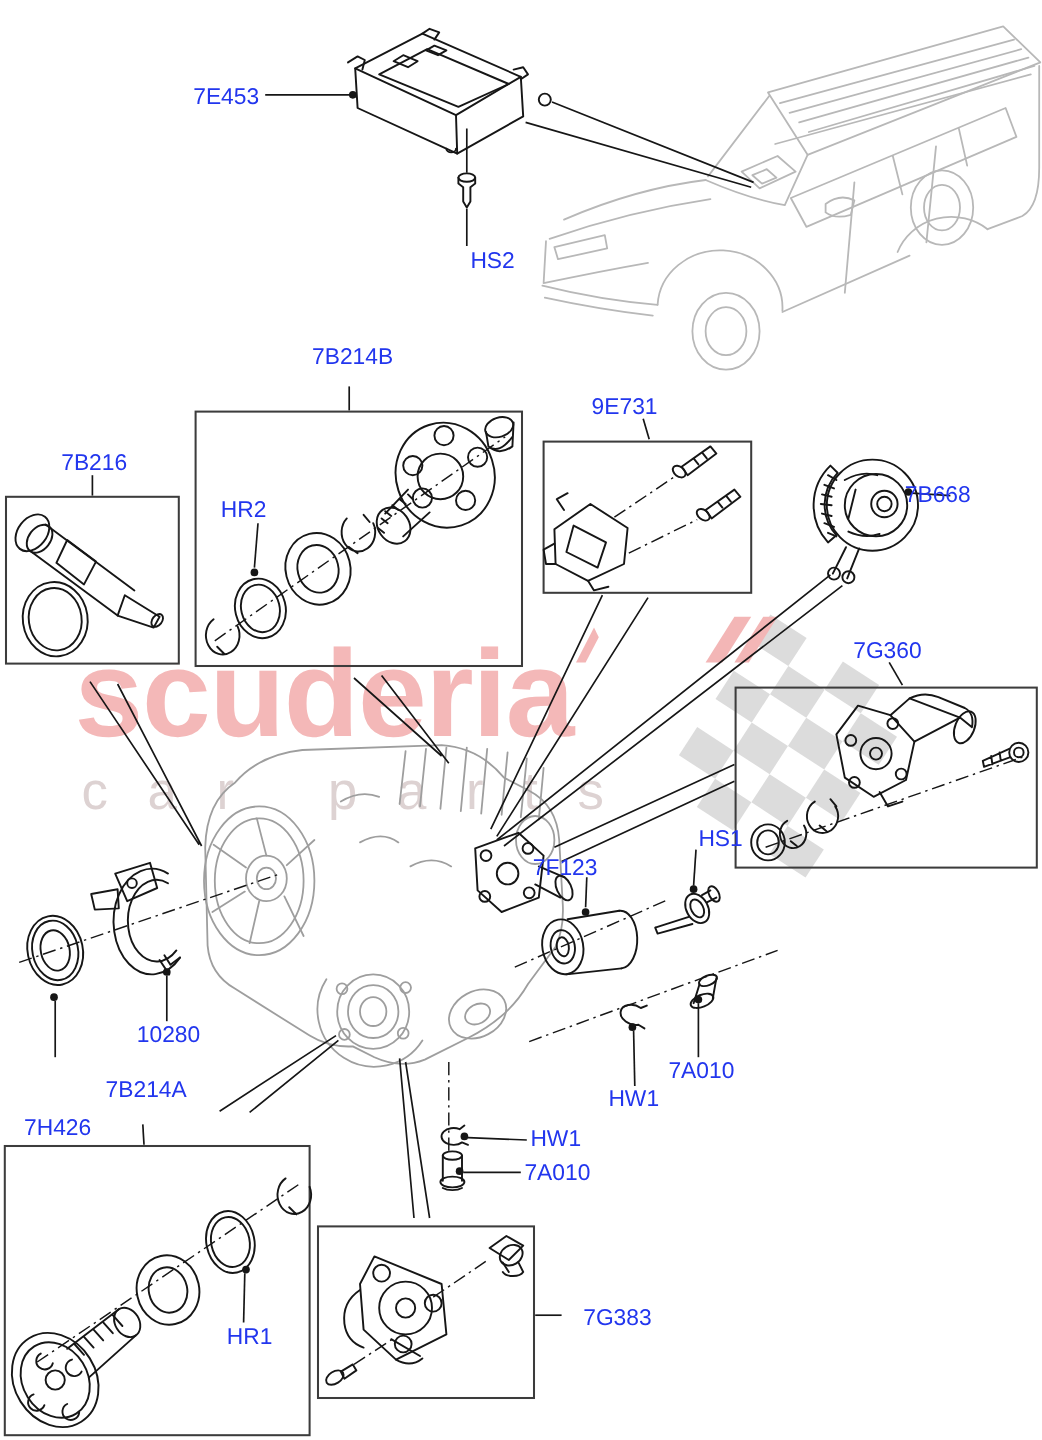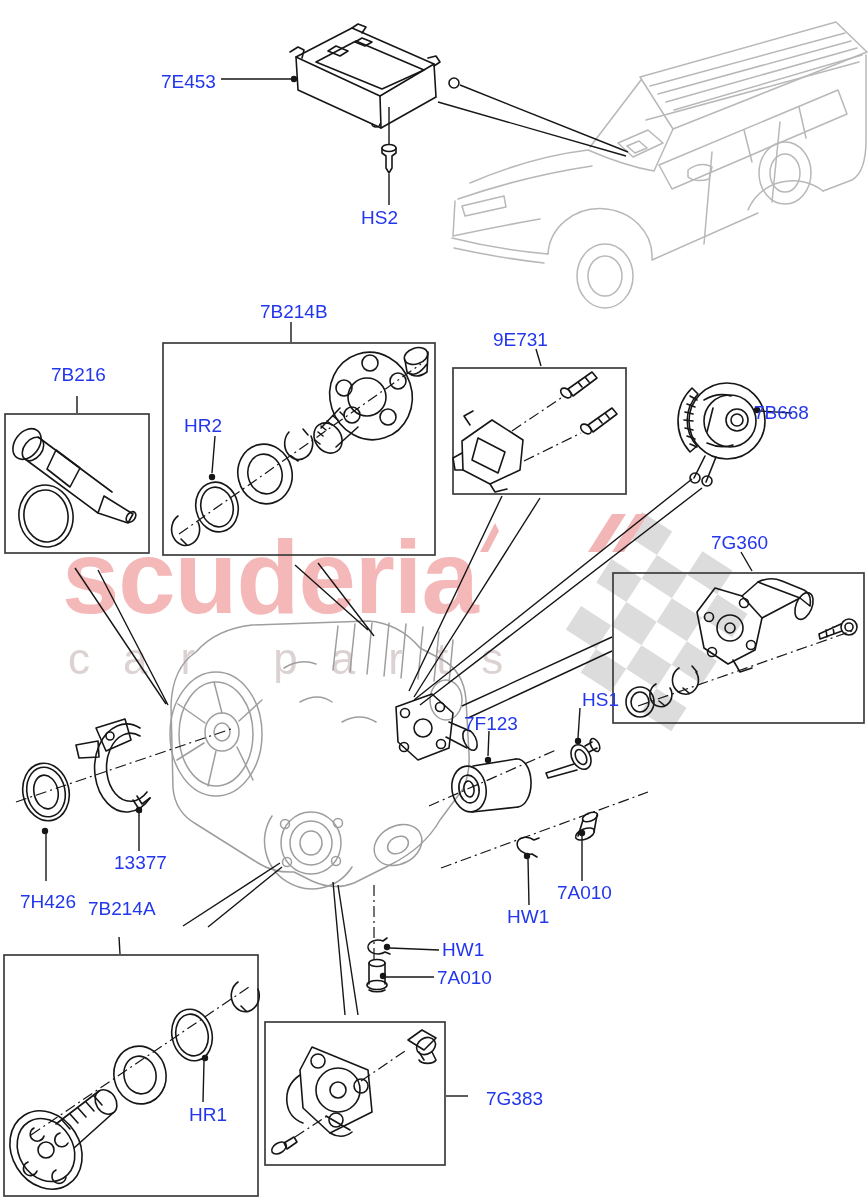--- a/index.html
+++ b/index.html
@@ -351,31 +351,31 @@
     <circle class="f-dot" cx="383" cy="976" r="3.2" stroke="none"></circle>
         <path d="M386,977 L434,977"></path>
     <path d="M119,937 L120,954"></path>
     <circle class="f-dot" cx="205" cy="1058" r="3.2" stroke="none"></circle>
         <path d="M204,1061 L203,1102"></path>
     <path d="M446,1096 L468,1096"></path>
   </g>
 </svg>
 
 <div class="lbl" style="left:161px;top:72px">7E453</div>
-<div class="lbl" style="left:361px;top:208px">HS2</div>
-<div class="lbl" style="left:260px;top:302px">7B214B</div>
+<div class="lbl" style="left:392px;top:208px">HS2</div>
+<div class="lbl" style="left:260px;top:288px">7B214B</div>
 <div class="lbl" style="left:184px;top:416px">HR2</div>
 <div class="lbl" style="left:493px;top:330px">9E731</div>
 <div class="lbl" style="left:754px;top:403px">7B668</div>
-<div class="lbl" style="left:51px;top:365px">7B216</div>
+<div class="lbl" style="left:51px;top:377px">7B216</div>
 <div class="lbl" style="left:711px;top:533px">7G360</div>
 <div class="lbl" style="left:582px;top:690px">HS1</div>
-<div class="lbl" style="left:464px;top:714px">7F123</div>
-<div class="lbl" style="left:20px;top:892px">7H426</div>
-<div class="lbl" style="left:114px;top:853px">13377</div>
+<div class="lbl" style="left:444px;top:714px">7F123</div>
+<div class="lbl" style="left:20px;top:931px">7H426</div>
+<div class="lbl" style="left:114px;top:853px">10280</div>
 <div class="lbl" style="left:557px;top:883px">7A010</div>
 <div class="lbl" style="left:507px;top:907px">HW1</div>
 <div class="lbl" style="left:442px;top:940px">HW1</div>
 <div class="lbl" style="left:437px;top:968px">7A010</div>
 <div class="lbl" style="left:88px;top:899px">7B214A</div>
 <div class="lbl" style="left:189px;top:1105px">HR1</div>
 <div class="lbl" style="left:486px;top:1089px">7G383</div>
 
 </div>
 

